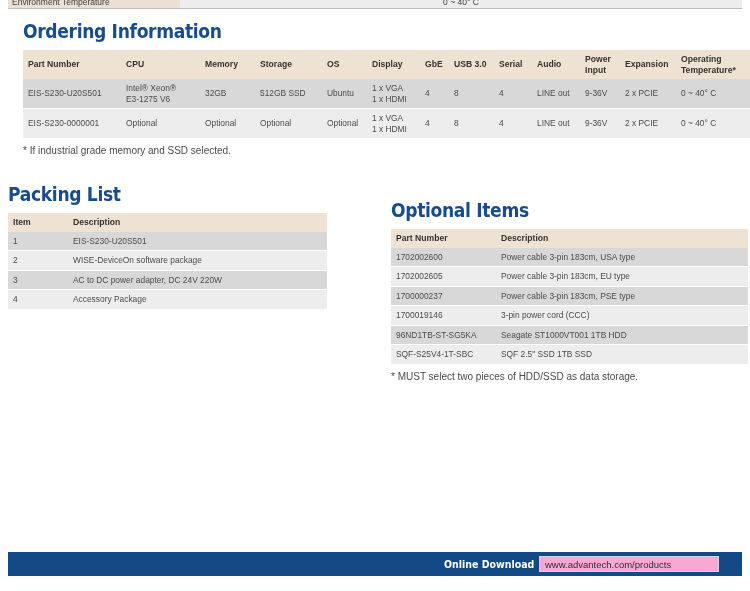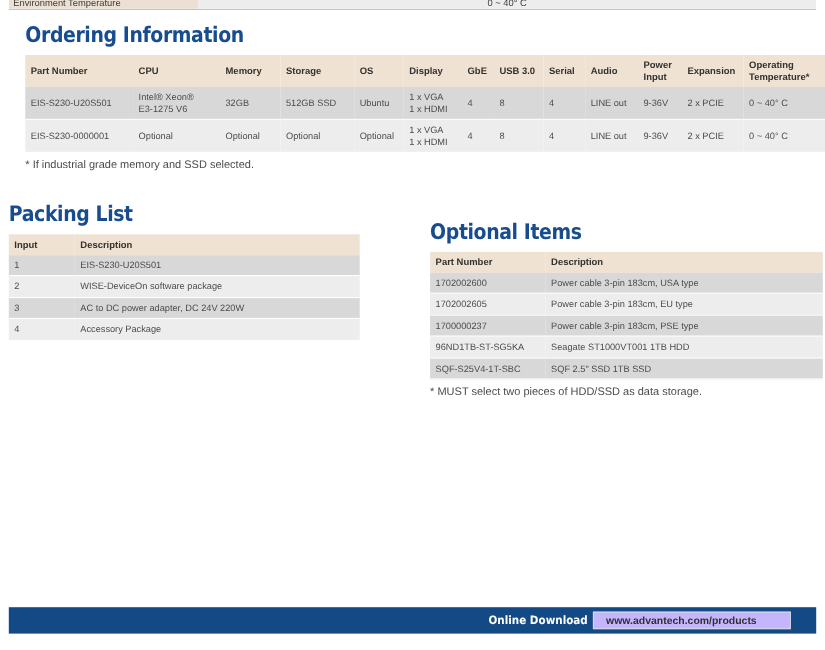--- a/index.html
+++ b/index.html
@@ -152,33 +152,32 @@
     color: #ffffff;
     font-family: "DejaVu Sans", sans-serif;
     font-weight: bold;
     font-size: 10.5px;
     transform: scaleX(0.9);
     transform-origin: right center;
     margin-right: 5px;
     white-space: nowrap;
   }
   #footer-bar .fb-url {
-    background: #c4b5fd;
+    background: #f9a8d4;
     color: #2f2f2f;
     font-size: 9.5px;
     line-height: 16px;
     height: 16px;
     width: 180px;
-    padding-left: 11px;
+    padding-left: 5px;
     margin-right: 23px;
     box-sizing: border-box;
     border: 1px solid #cfd7e0;
     white-space: nowrap;
     overflow: hidden;
-    font-weight: bold;
   }
 </style>
 </head>
 <body>
 
 <div class="top-cut">
   <div class="tc-label">Environment Temperature</div>
   <div class="tc-value">0 ~ 40° C</div>
 </div>
 
@@ -258,21 +257,21 @@
 
 <div id="packing-section">
   <div class="sec-heading">Packing List</div>
   <table class="dt" id="packing-table">
     <colgroup>
         <col class="p-item">
         <col>
       </colgroup>
     <thead>
       <tr>
-        <th>Input</th>
+        <th>Item</th>
         <th>Description</th>
       </tr>
     </thead>
     <tbody>
       <tr>
         <td>1</td>
         <td>EIS-S230-U20S501</td>
       </tr>
       <tr>
         <td>2</td>
@@ -310,20 +309,24 @@
       </tr>
       <tr>
         <td>1702002605</td>
         <td>Power cable 3-pin 183cm, EU type</td>
       </tr>
       <tr>
         <td>1700000237</td>
         <td>Power cable 3-pin 183cm, PSE type</td>
       </tr>
       <tr>
+        <td>1700019146</td>
+        <td>3-pin power cord (CCC)</td>
+      </tr>
+      <tr>
         <td>96ND1TB-ST-SG5KA</td>
         <td>Seagate ST1000VT001 1TB HDD</td>
       </tr>
       <tr>
         <td>SQF-S25V4-1T-SBC</td>
         <td>SQF 2.5" SSD 1TB SSD</td>
       </tr>
     </tbody>
   </table>
   <div class="note">* MUST select two pieces of HDD/SSD as data storage.</div>

